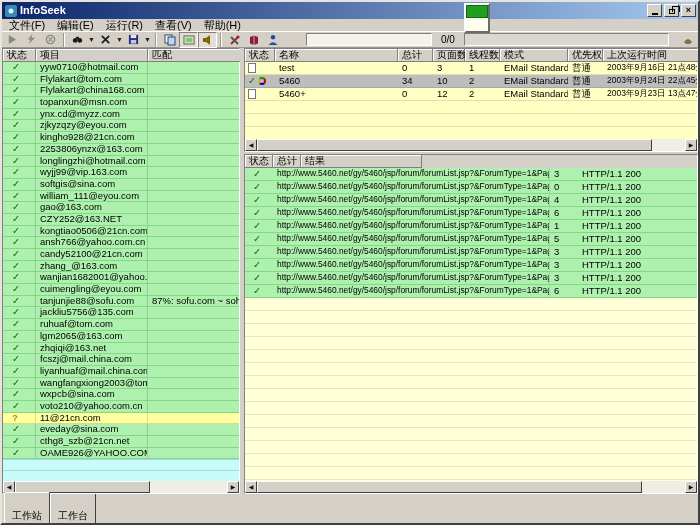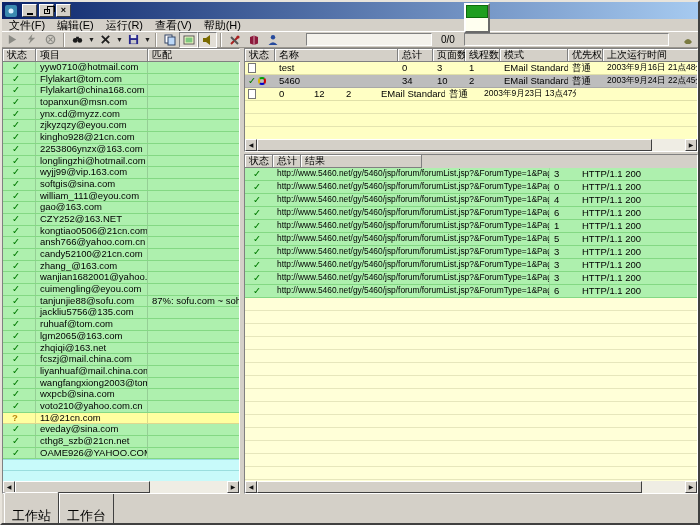--- a/index.html
+++ b/index.html
@@ -82,39 +82,40 @@
   .c-g0 {width:28px; padding-left:8px;} .c-g1 {width:277px; font-size:8.4px; border-right:1px solid rgba(0,0,0,.08);}
   .c-g2 {width:28px;} .c-g3 {width:121px;}
   
   .hscroll { height:12px; flex:none; background:#efede4; display:flex; }
   .sbtn { width:12px; height:12px; flex:none; background:#d4d0c8; border:1px solid; border-color:#fff #404040 #404040 #fff;
      font-size:6px; line-height:10px; text-align:center; color:#111;}
   .sthumb { height:12px; background:#d4d0c8; border:1px solid; border-color:#fff #404040 #404040 #fff; flex:none;}
   .strack { flex:1; }
   
   .tabrow { height:14px; display:flex; align-items:flex-end; padding-left:2px; background:#d4d0c8;}
-  .tab { height:13px; padding:16px 7px; font-size:13px; line-height:13px; background:#d4d0c8;
+  .tab { height:13px; padding:16px 7px; font-size:10px; line-height:13px; background:#d4d0c8;
      border:1px solid; border-color:#fff #404040 #d4d0c8 #fff; border-radius:2px 2px 0 0; }
   .tab.active { height:14px; font-weight:normal; z-index:2; }
   
   .statusbar { height:15px; display:flex; gap:2px; padding:1px 2px 0 2px; background:#d4d0c8;}
   .seg { border:1px solid; border-color:#808080 #fff #fff #808080; font-size:10.5px; line-height:12px;
      padding-left:4px; white-space:nowrap; overflow:hidden;}
   .seg0{width:233px;} .seg1{width:72px;} .seg2{width:76px;} .seg3{width:77px;} .seg4{width:67px;} .seg5{flex:1;}
 </style>
 </head>
 <body>
 
 <div class="window">
 
   <div class="titlebar">
     <svg class="app-ico" viewBox="0 0 12 12">
         <rect width="12" height="12" rx="2" fill="#3a8ab0"></rect>
         <circle cx="6" cy="6" r="2.5" fill="#d8f0ff"></circle>
       </svg>
+    <span class="title-text">InfoSeek</span>
     <span class="winbtn">
         <span class="glyph-min"></span>
       </span>
     <span class="winbtn">
         <span class="glyph-restore"></span>
       </span>
     <span class="winbtn">
         <span>×</span>
       </span>
   </div>
@@ -446,20 +447,21 @@
               <span class="cell c-t3">10</span>
               <span class="cell c-t4">2</span>
               <span class="cell c-t5">EMail Standard</span>
               <span class="cell c-t6">普通</span>
               <span class="cell c-t7">2003年9月24日 22点45分</span>
             </div>
             <div class="trow">
               <span class="cell c-t0">
                 <span class="pageico"></span>
               </span>
+              <span class="cell c-t1">5460+</span>
               <span class="cell c-t2">0</span>
               <span class="cell c-t3">12</span>
               <span class="cell c-t4">2</span>
               <span class="cell c-t5">EMail Standard</span>
               <span class="cell c-t6">普通</span>
               <span class="cell c-t7">2003年9月23日 13点47分</span>
             </div>
           </div>
         <div class="hscroll">
           <span class="sbtn">◀</span>

